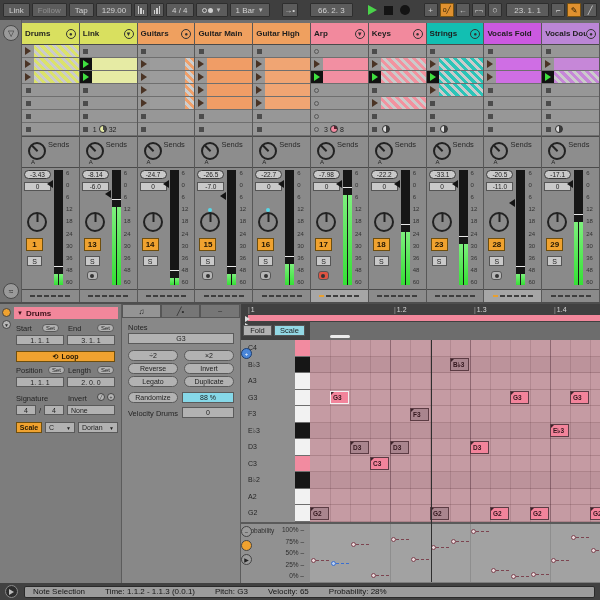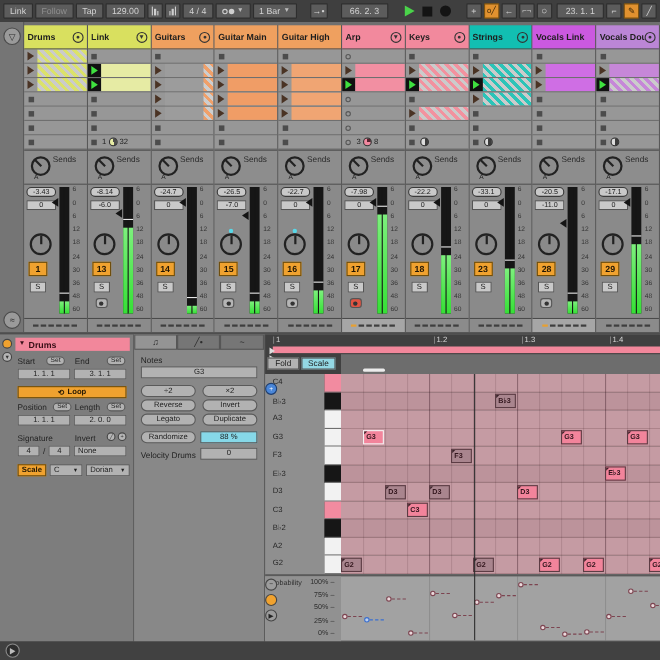--- a/index.html
+++ b/index.html
@@ -925,21 +925,21 @@
             <b></b>
             <b></b>
             <b></b>
             <b></b>
             <b></b>
             <b></b>
           </div>
         </div>
         <div class="track">
           <div class="t-header" style="background: rgb(203, 89, 224);">
-            <span class="t-name">Vocals Link</span>
+            <span class="t-name">Vocals Fold</span>
           </div>
           <div class="slot">
             <div class="slot-btn">
               <span class="sq"></span>
             </div>
           </div>
           <div class="slot">
             <div class="slot-btn">
               <span class="tri"></span>
             </div>
@@ -1302,15 +1302,22 @@
         <span class="ruler-label" style="left: 153px;"><i>|</i>1.2</span>
         <span class="ruler-label" style="left: 233px;"><i>|</i>1.3</span>
         <span class="ruler-label" style="left: 313px;"><i>|</i>1.4</span>
       </div>
   </div>
 
   <div id="statusbar">
     <div id="status-circle">
         <b></b>
       </div>
+    <div id="status-box">
+        <span>Note Selection</span>
+        <span>Time: 1.1.2 - 1.1.3 (0.0.1)</span>
+        <span>Pitch: G3</span>
+        <span>Velocity: 65</span>
+        <span>Probability: 28%</span>
+      </div>
   </div>
 
 </div>
 
 </body></html>

